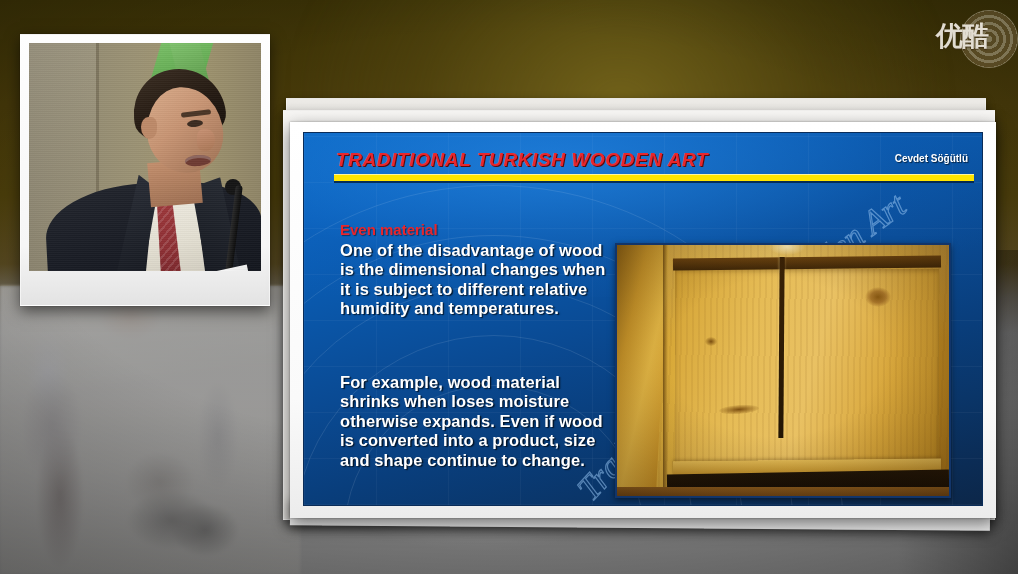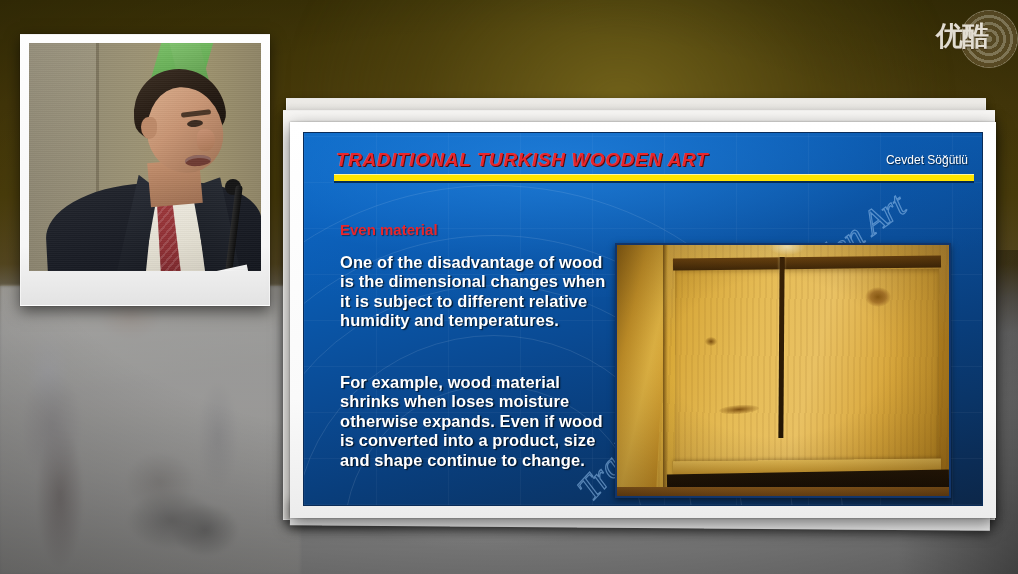--- a/index.html
+++ b/index.html
@@ -371,22 +371,22 @@
     letter-spacing: .6px;
     color: #e8262c;
     text-shadow:
       1px 1px 0 #5a0a0c,
       -0.5px -0.5px 0 rgba(255,160,160,.45);
     white-space: nowrap;
   }
   .slide-author {
     position: absolute;
     right: 14px; top: 20px;
-    font-size: 12px;
-    font-weight: normal;
+    font-size: 10px;
+    font-weight: bold;
     color: #ffffff;
     text-shadow: 1px 1px 1px rgba(0,0,0,.6);
     white-space: nowrap;
   }
   .title-rule {
     position: absolute;
     left: 30px; right: 8px; top: 41px;
     height: 7px;
     background: #ffe500;
     border-top: 1px solid #fff6a0;
@@ -406,21 +406,21 @@
     position: absolute;
     left: 36px;
     width: 268px;
     font-size: 16.5px;
     font-weight: bold;
     line-height: 1.18;
     color: #ffffff;
     text-shadow: 1.4px 1.4px 1.2px rgba(0,0,0,.72);
     letter-spacing: .1px;
   }
-  .para-1 { top: 120px; }
+  .para-1 { top: 108px; }
   .para-2 { top: 240px; }
 
   
   .wm {
     position: absolute;
     left: 270px; top: 8px;
     width: 440px; height: 380px;
     pointer-events: none;
   }
   .wm text {

